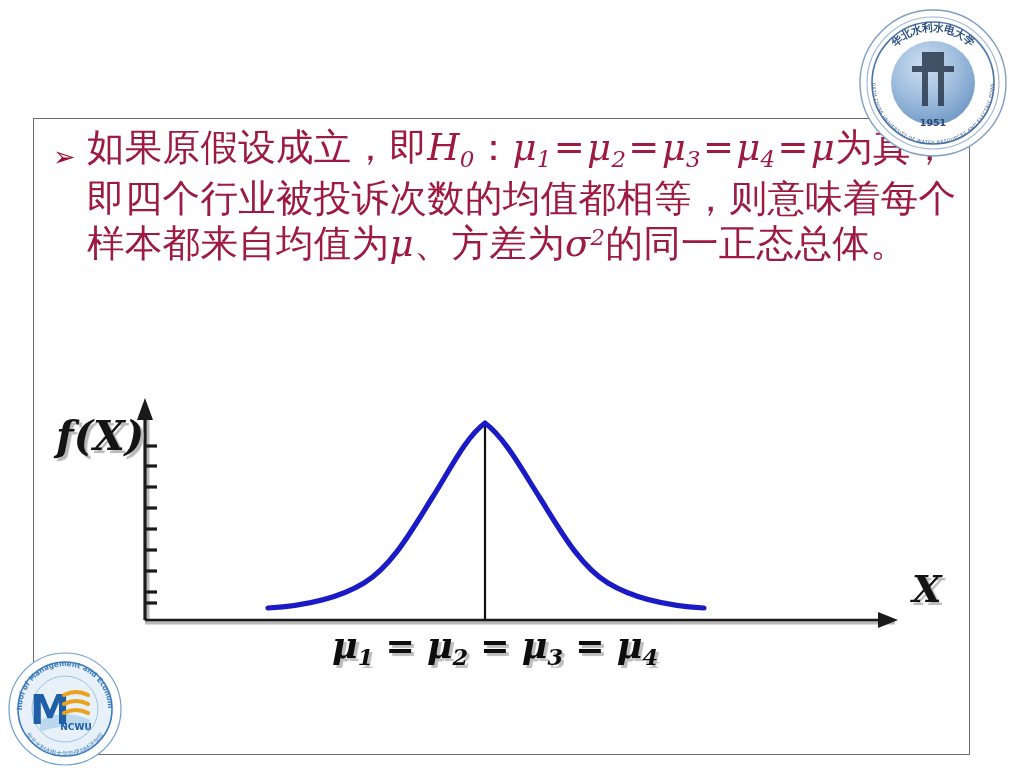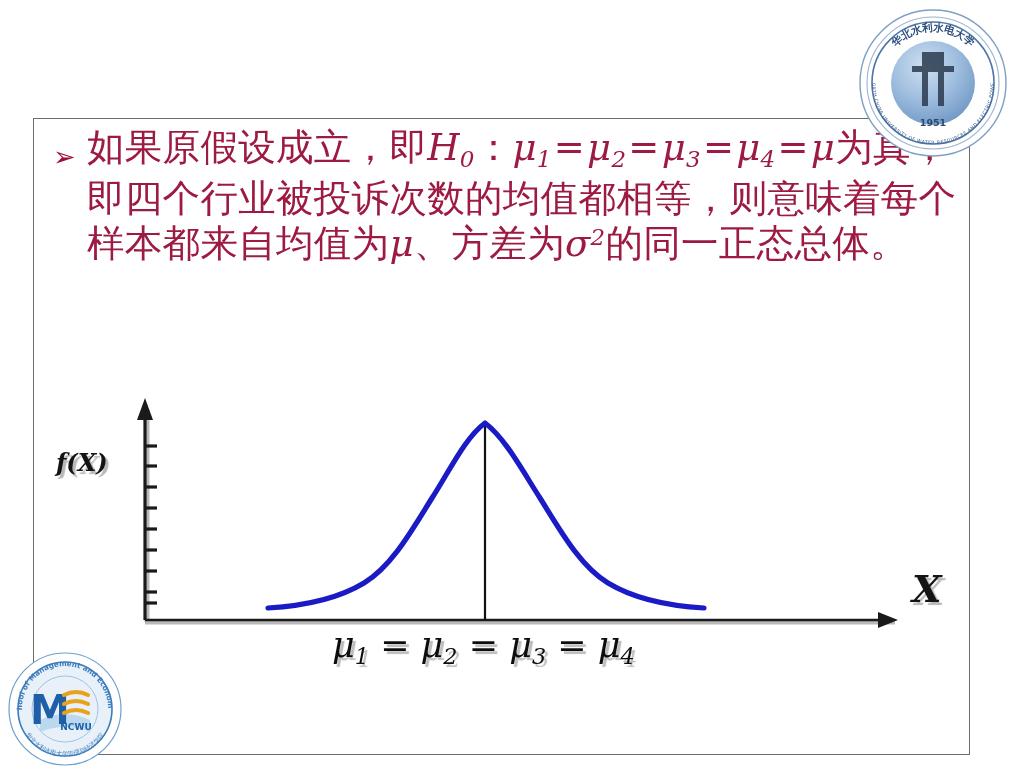--- a/index.html
+++ b/index.html
@@ -87,32 +87,32 @@
   .axis-label {
     position: absolute;
     font-family: "DejaVu Serif", "Liberation Serif", serif;
     font-weight: bold;
     font-style: italic;
     color: #141414;
     text-shadow: 3px 3px 1px #b8b8b8;
     white-space: nowrap;
   }
   #label-fx {
-    left: 56px; top: 448px;
-    font-size: 24px;
+    left: 56px; top: 412px;
+    font-size: 41px;
   }
   #label-x {
     left: 912px; top: 566px;
     font-size: 38px;
   }
   #label-mu {
     position: absolute;
     left: 332px; top: 625px;
     font-family: "DejaVu Serif", "Liberation Serif", serif;
-    font-weight: normal;
+    font-weight: bold;
     font-style: italic;
     font-size: 35px;
     color: #0d0d0d;
     text-shadow: 3px 3px 1px #bdbdbd;
     white-space: nowrap;
   }
   #label-mu .sub {
     font-size: 0.64em;
     vertical-align: -0.30em;
   }

